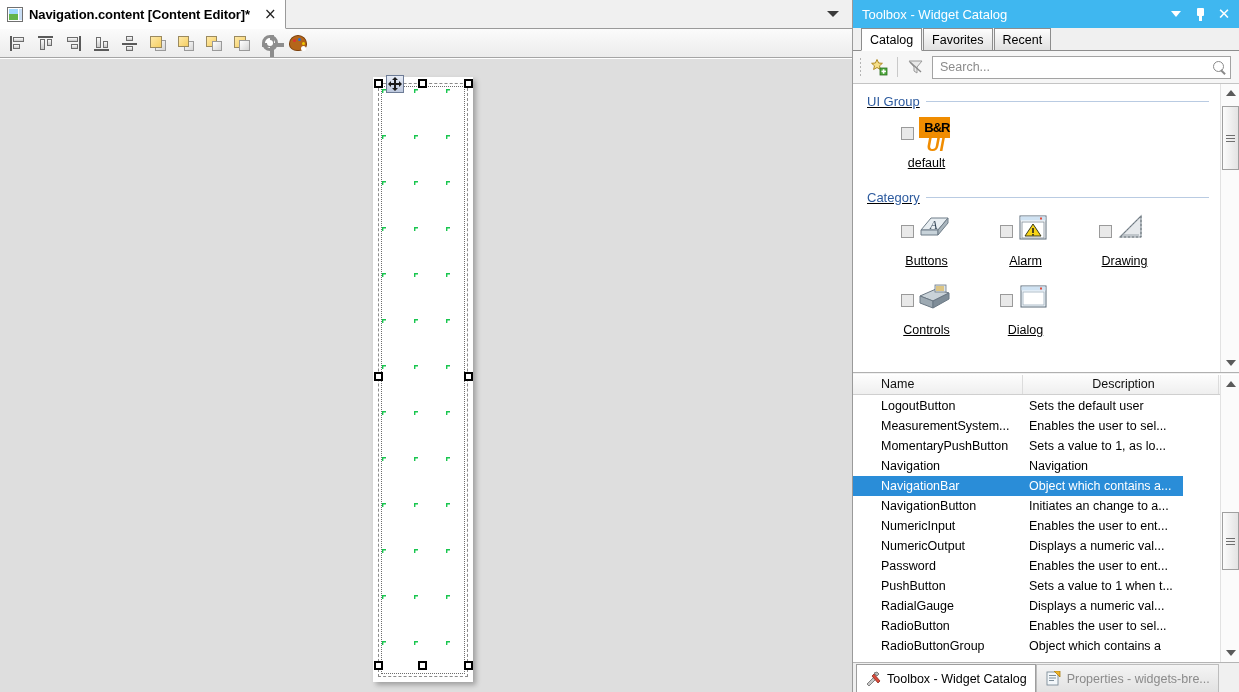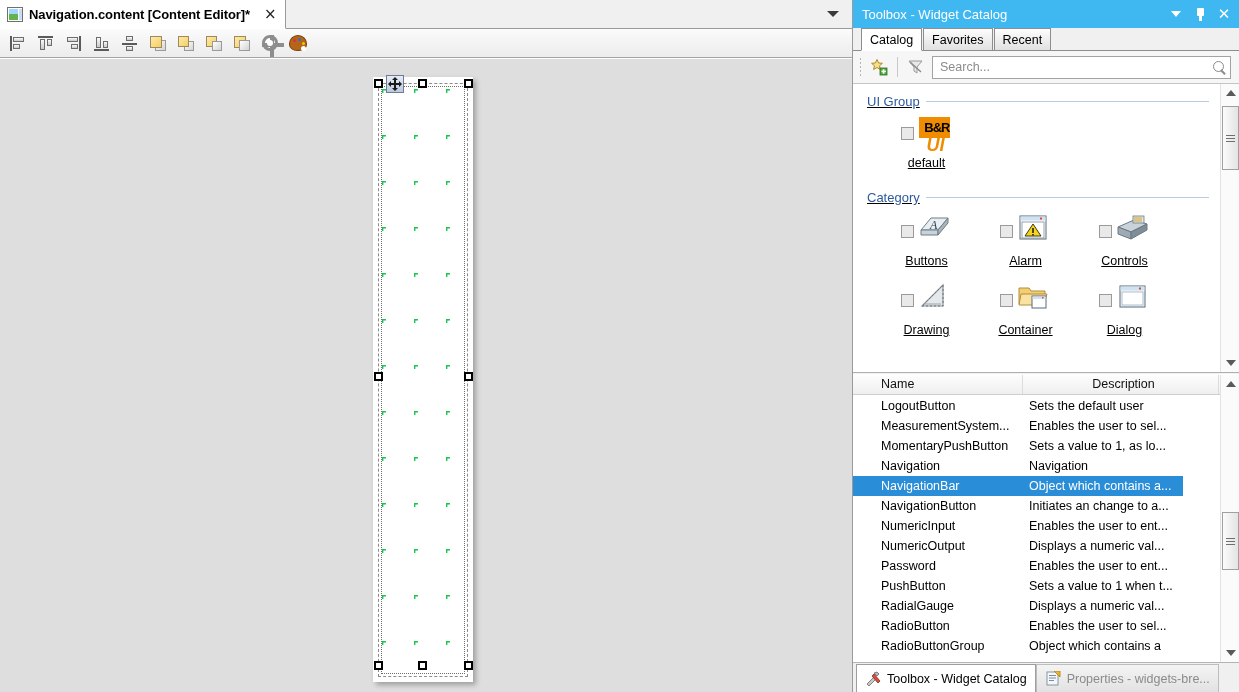--- a/index.html
+++ b/index.html
@@ -590,63 +590,48 @@
               </span>
             </div>
             <span class="tlabel">Alarm</span>
           </div>
 
           <div class="tile">
             <div class="row">
               <span class="cbox"></span>
               <span class="art">
                 <svg width="34" height="30" viewBox="0 0 34 30">
+                  <path d="M26 3 L26 24 L5 24 Z" fill="#e6e9ec" stroke="#8a949c" stroke-width="1.2"></path>
+                  <path d="M26 3 L26 24 L5 24 Z" fill="none" stroke="#6d767d" stroke-width="1" stroke-dasharray="2 2"></path>
+                  <path d="M7 22 L24 22" stroke="#9aa3aa" stroke-width="1"></path>
+                </svg>
+              </span>
+            </div>
+            <span class="tlabel">Drawing</span>
+          </div>
+
+          <div class="tile">
+            <div class="row">
+              <span class="cbox"></span>
+              <span class="art">
+                <svg width="34" height="30" viewBox="0 0 34 30">
                   <path d="M3 14 L19 7 L32 11 L16 19 Z" fill="#c9d2d8" stroke="#6b7884" stroke-width="1"></path>
                   <path d="M3 14 L3 21 L16 26 L16 19 Z" fill="#9eaab3" stroke="#6b7884" stroke-width="1"></path>
                   <path d="M16 19 L32 11 L32 17 L16 26 Z" fill="#7f8d98" stroke="#6b7884" stroke-width="1"></path>
                   <rect x="18" y="3" width="11" height="7" fill="#e0e6ea" stroke="#6b7884" stroke-width="0.8"></rect>
                   <rect x="19.5" y="4" width="1" height="5" fill="#d8a41f"></rect>
                   <rect x="21.5" y="4" width="1" height="5" fill="#d8a41f"></rect>
                   <rect x="23.5" y="4" width="1" height="5" fill="#d8a41f"></rect>
                   <rect x="25.5" y="4" width="1" height="5" fill="#d8a41f"></rect>
                 </svg>
               </span>
             </div>
             <span class="tlabel">Controls</span>
           </div>
 
-          <div class="tile">
-            <div class="row">
-              <span class="cbox"></span>
-              <span class="art">
-                <svg width="34" height="30" viewBox="0 0 34 30">
-                  <path d="M26 3 L26 24 L5 24 Z" fill="#e6e9ec" stroke="#8a949c" stroke-width="1.2"></path>
-                  <path d="M26 3 L26 24 L5 24 Z" fill="none" stroke="#6d767d" stroke-width="1" stroke-dasharray="2 2"></path>
-                  <path d="M7 22 L24 22" stroke="#9aa3aa" stroke-width="1"></path>
-                </svg>
-              </span>
-            </div>
-            <span class="tlabel">Drawing</span>
-          </div>
-
-          <div class="tile">
-            <div class="row">
-              <span class="cbox"></span>
-              <span class="art">
-                <svg width="34" height="30" viewBox="0 0 34 30">
-                  <path d="M3 6 L13 6 L15 9 L29 9 L29 22 L3 22 Z" fill="#f3cf74" stroke="#b08e3a" stroke-width="1"></path>
-                  <path d="M5 12 L31 12 L27 23 L3 23 Z" fill="#fae3a2" stroke="#b08e3a" stroke-width="1"></path>
-                  <rect x="16" y="14" width="14" height="12" fill="#ffffff" stroke="#5b6a78" stroke-width="1"></rect>
-                  <rect x="16.5" y="14.5" width="13" height="2.5" fill="#cfe2f2"></rect>
-                  <rect x="26" y="15" width="1.5" height="1.5" fill="#e04a3a"></rect>
-                </svg>
-              </span>
-            </div>
-            <span class="tlabel">Container</span>
-          </div>
 
           <div class="tile">
             <div class="row">
               <span class="cbox"></span>
               <span class="art">
                 <svg width="34" height="30" viewBox="0 0 34 30">
                   <rect x="5" y="4" width="25" height="21" fill="#f2f7fb" stroke="#5b6a78" stroke-width="1"></rect>
                   <rect x="5.5" y="4.5" width="24" height="4" fill="#cfe2f2"></rect>
                   <rect x="24" y="5.5" width="2" height="2" fill="#e04a3a"></rect>
                   <rect x="7" y="10" width="21" height="13" fill="#ffffff" stroke="#9fb0bd" stroke-width="0.8"></rect>

